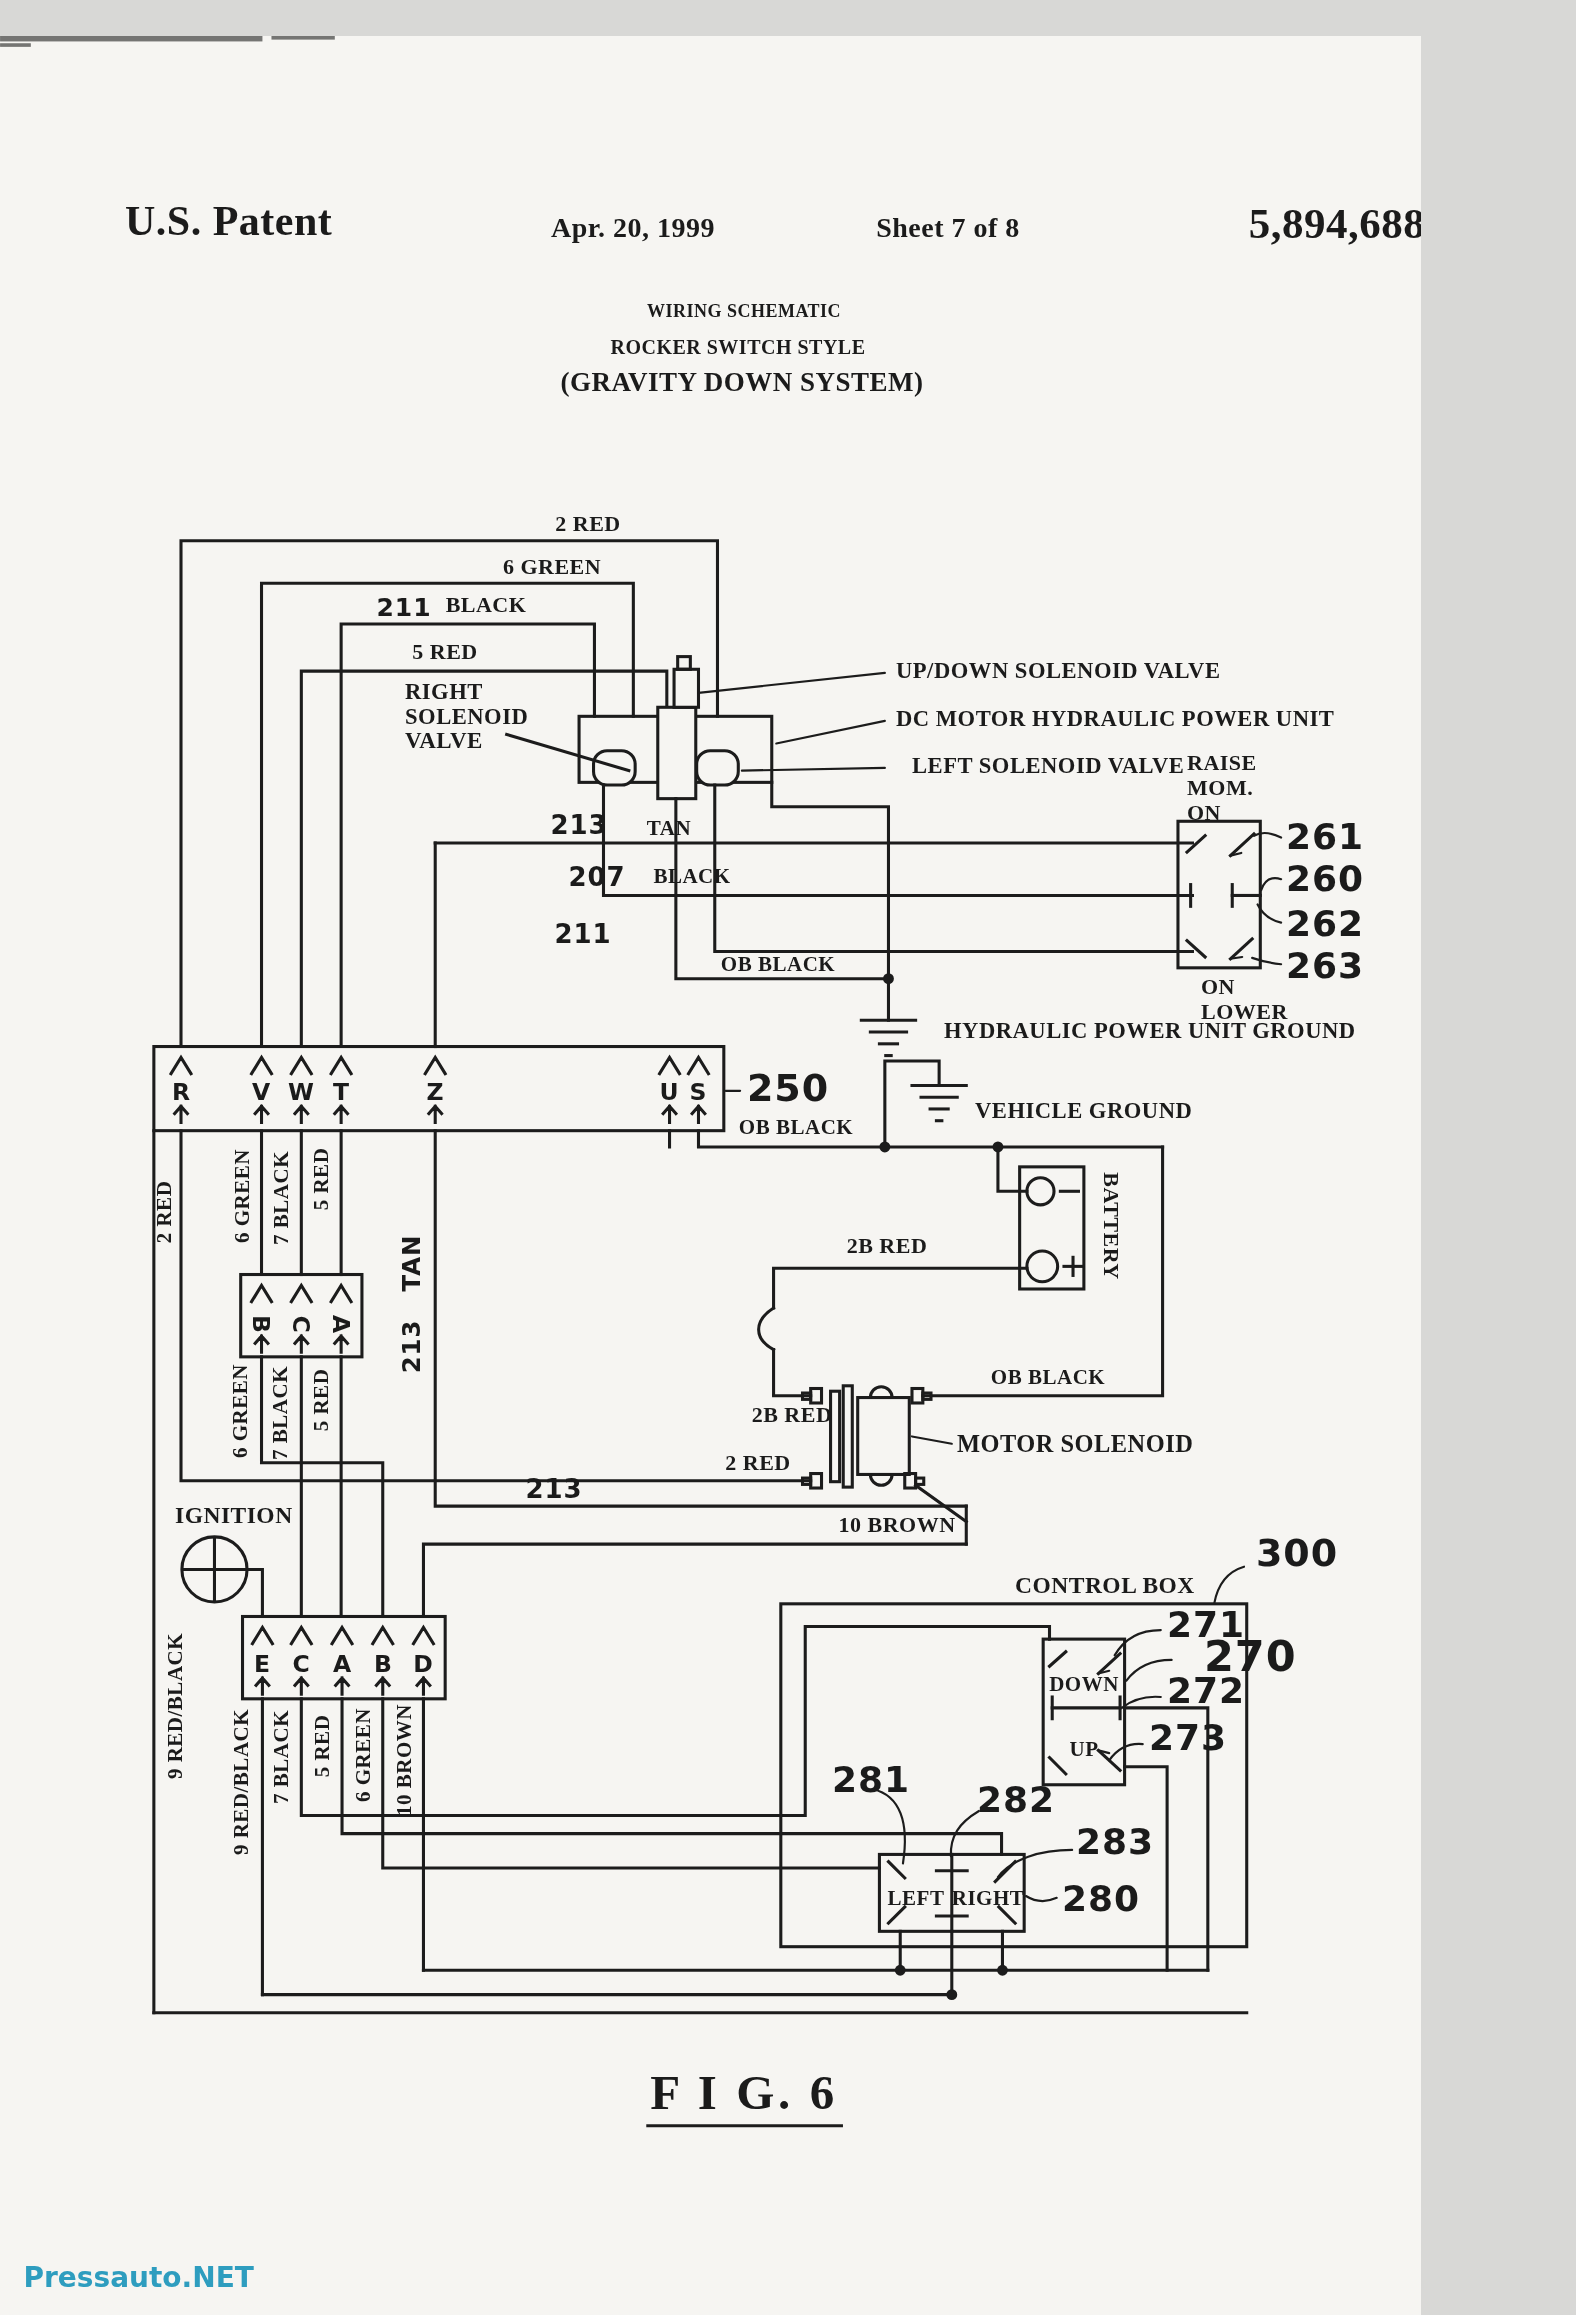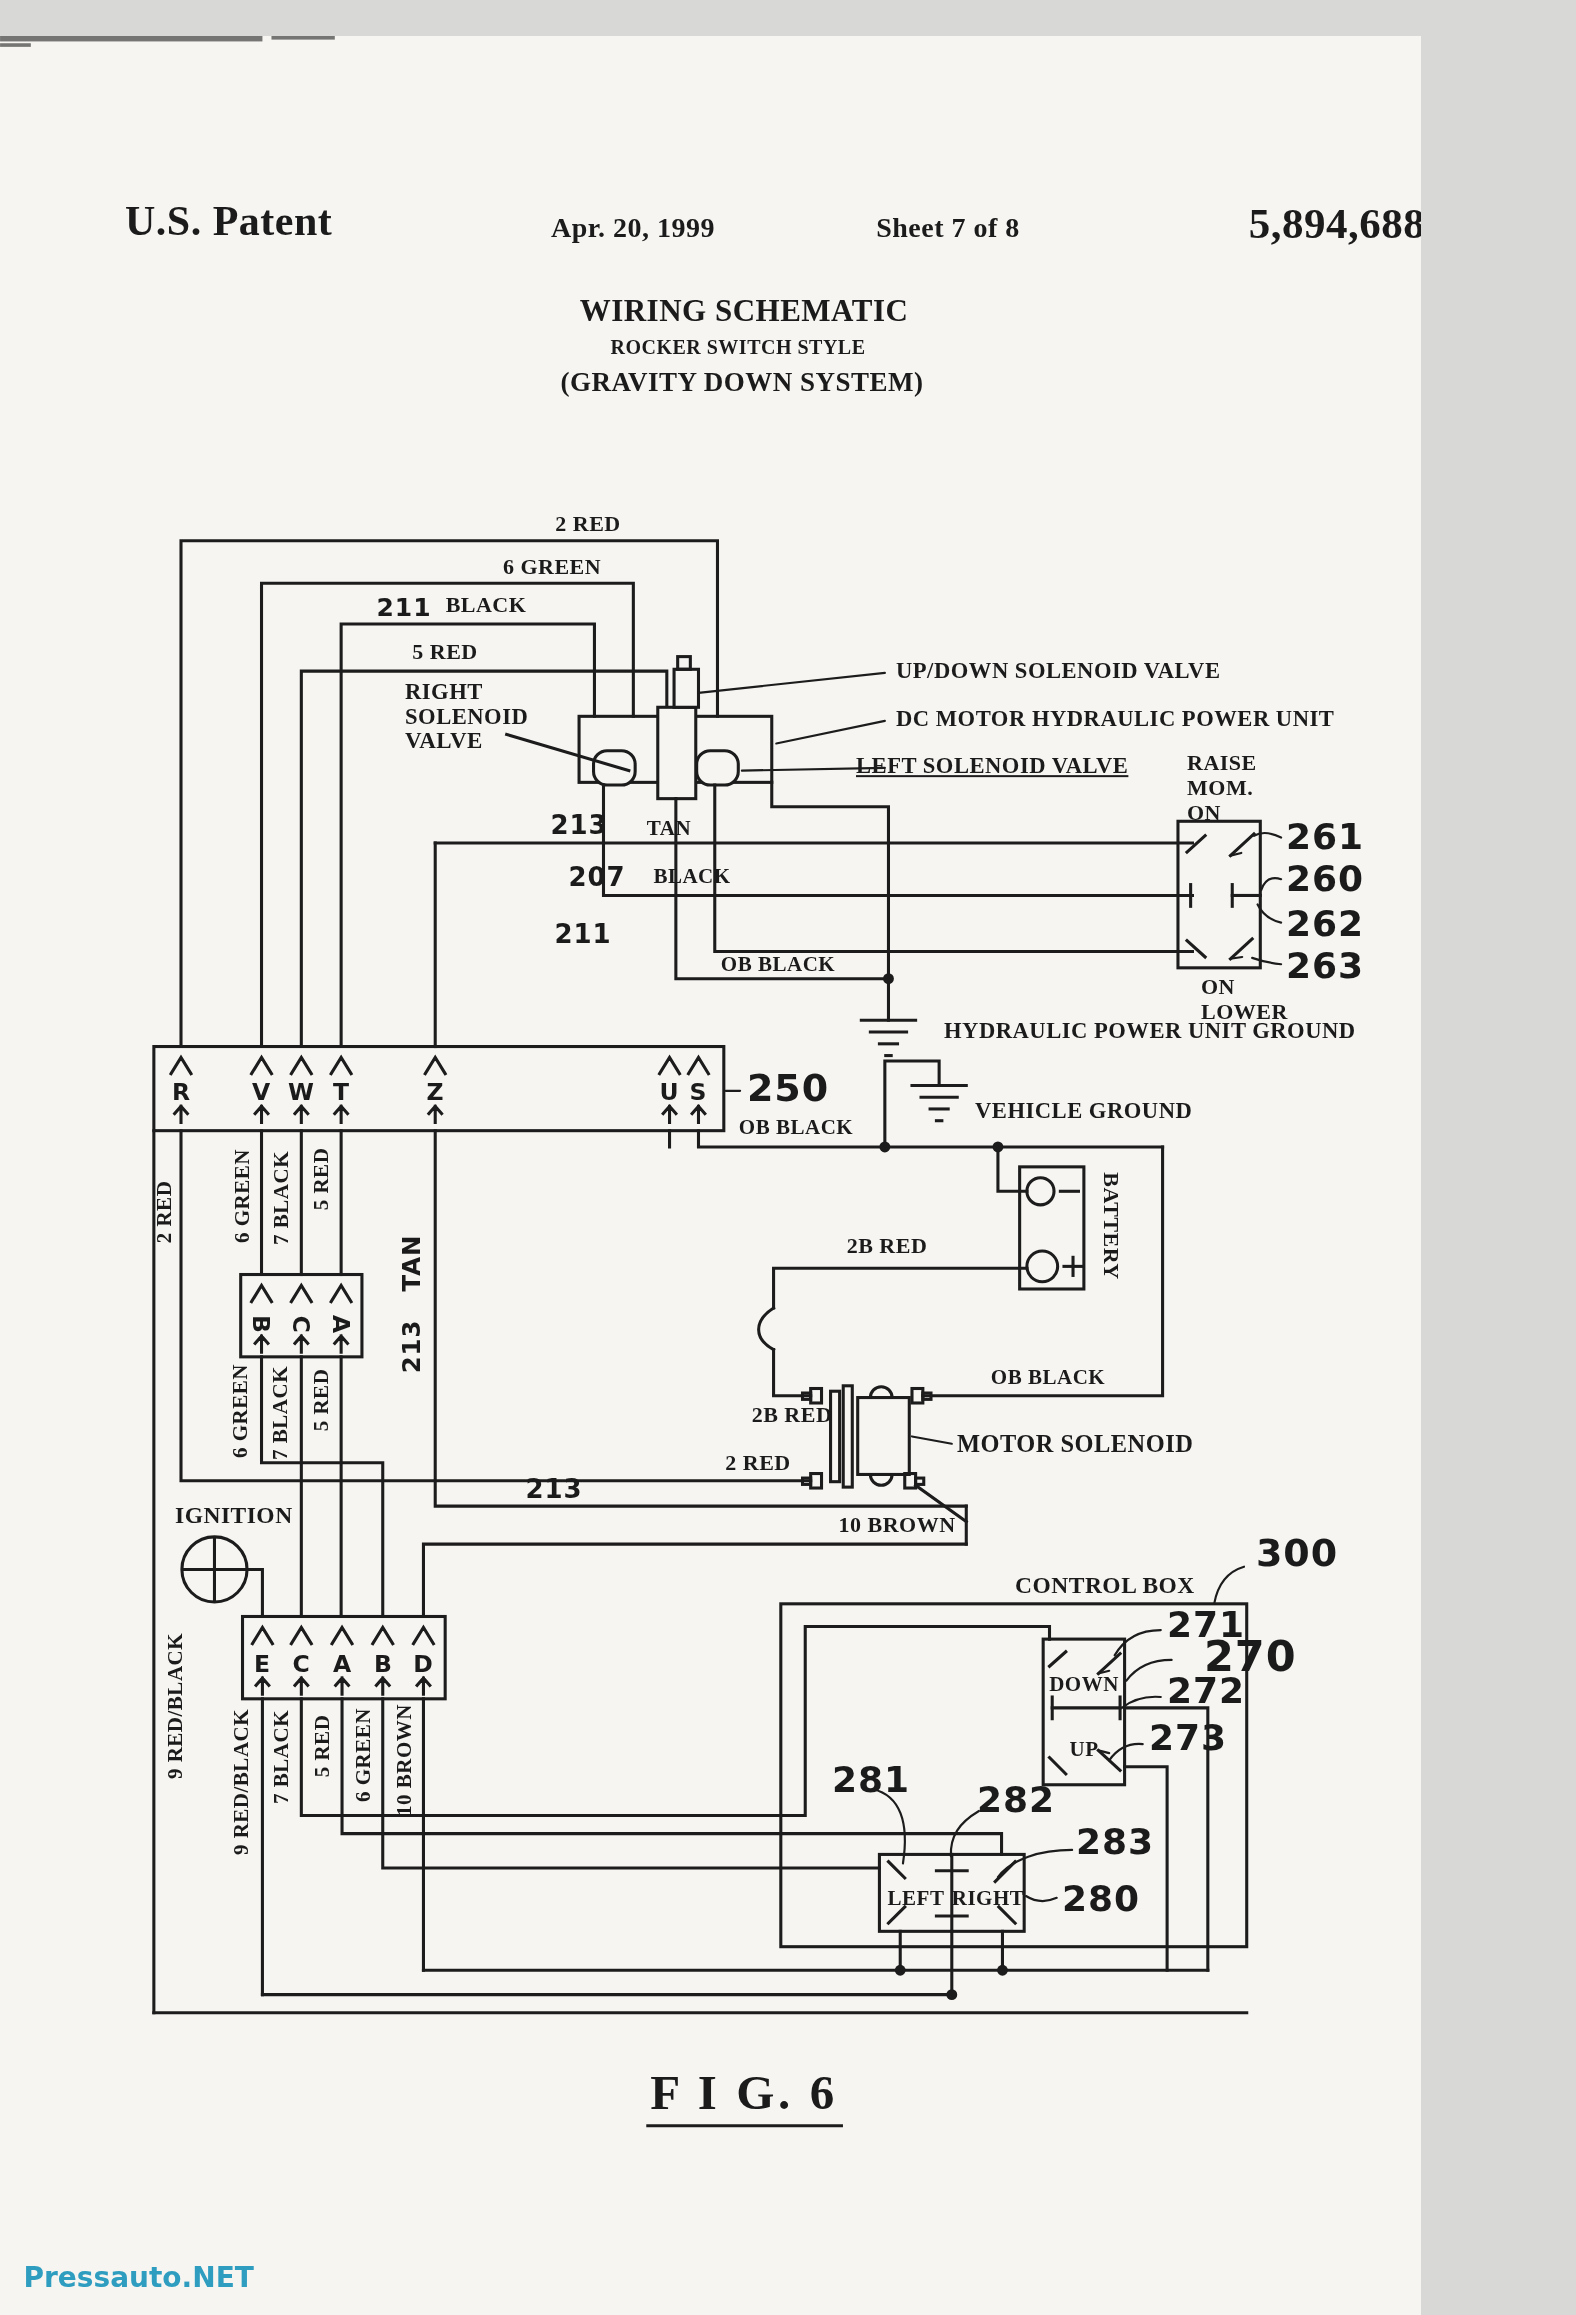--- a/index.html
+++ b/index.html
@@ -258,36 +258,36 @@
     </g>
 
     <line x1="716" y1="2310" x2="930" y2="2310" stroke-width="5"></line>
   </svg>
 
   <div class="t lbl" style="left:125px;top:163px;font-size:42px;">U.S. Patent</div>
   <div class="t lbl c" style="left:633px;top:192px;font-size:28px;">Apr. 20, 1999</div>
   <div class="t lbl c" style="left:948px;top:192px;font-size:28px;">Sheet 7 of 8</div>
   <div class="t lbl c" style="left:1337px;top:188px;font-size:43px;">5,894,688</div>
 
-  <div class="t lbl c" style="left:744px;top:275px;font-size:31px;">WIRING SCHEMATIC</div>
+  <div class="t lbl c" style="left:744px;top:275px;font-size:18px;">WIRING SCHEMATIC</div>
   <div class="t lbl c" style="left:738px;top:311px;font-size:20px;">ROCKER SWITCH STYLE</div>
   <div class="t lbl c" style="left:742px;top:346px;font-size:27px;">(GRAVITY DOWN SYSTEM)</div>
 
   <div class="t lbl c" style="left:588px;top:488px;font-size:22px;">2 RED</div>
   <div class="t lbl c" style="left:552px;top:531px;font-size:22px;">6 GREEN</div>
   <div class="t num c" style="left:404px;top:572px;font-size:25px;">211</div>
   <div class="t lbl c" style="left:486px;top:569px;font-size:22px;">BLACK</div>
   <div class="t lbl c" style="left:445px;top:616px;font-size:22px;">5 RED</div>
 
   <div class="t lbl" style="left:405px;top:644px;font-size:22.6px;">RIGHT</div>
   <div class="t lbl" style="left:405px;top:669px;font-size:22.6px;">SOLENOID</div>
   <div class="t lbl" style="left:405px;top:693px;font-size:23px;">VALVE</div>
   <div class="t lbl l" style="left:896px;top:635px;font-size:22.6px;">UP/DOWN SOLENOID VALVE</div>
   <div class="t lbl l" style="left:896px;top:683px;font-size:22.6px;">DC MOTOR HYDRAULIC POWER UNIT</div>
-  <div class="t lbl l" style="left:856px;top:730px;font-size:22.6px;text-decoration:underline;">LEFT SOLENOID VALVE</div>
+  <div class="t lbl l" style="left:912px;top:730px;font-size:22.6px;">LEFT SOLENOID VALVE</div>
 
   <div class="t lbl" style="left:1187px;top:715px;font-size:22px;">RAISE</div>
   <div class="t lbl" style="left:1187px;top:740px;font-size:22px;">MOM.</div>
   <div class="t lbl" style="left:1187px;top:765px;font-size:22px;">ON</div>
   <div class="t lbl" style="left:1201px;top:939px;font-size:22px;">ON</div>
   <div class="t lbl" style="left:1201px;top:964px;font-size:22px;">LOWER</div>
   <div class="t num l" style="left:1286px;top:801px;font-size:36px;">261</div>
   <div class="t num l" style="left:1286px;top:843px;font-size:36px;">260</div>
   <div class="t num l" style="left:1286px;top:888px;font-size:36px;">262</div>
   <div class="t num l" style="left:1286px;top:930px;font-size:36px;">263</div>

